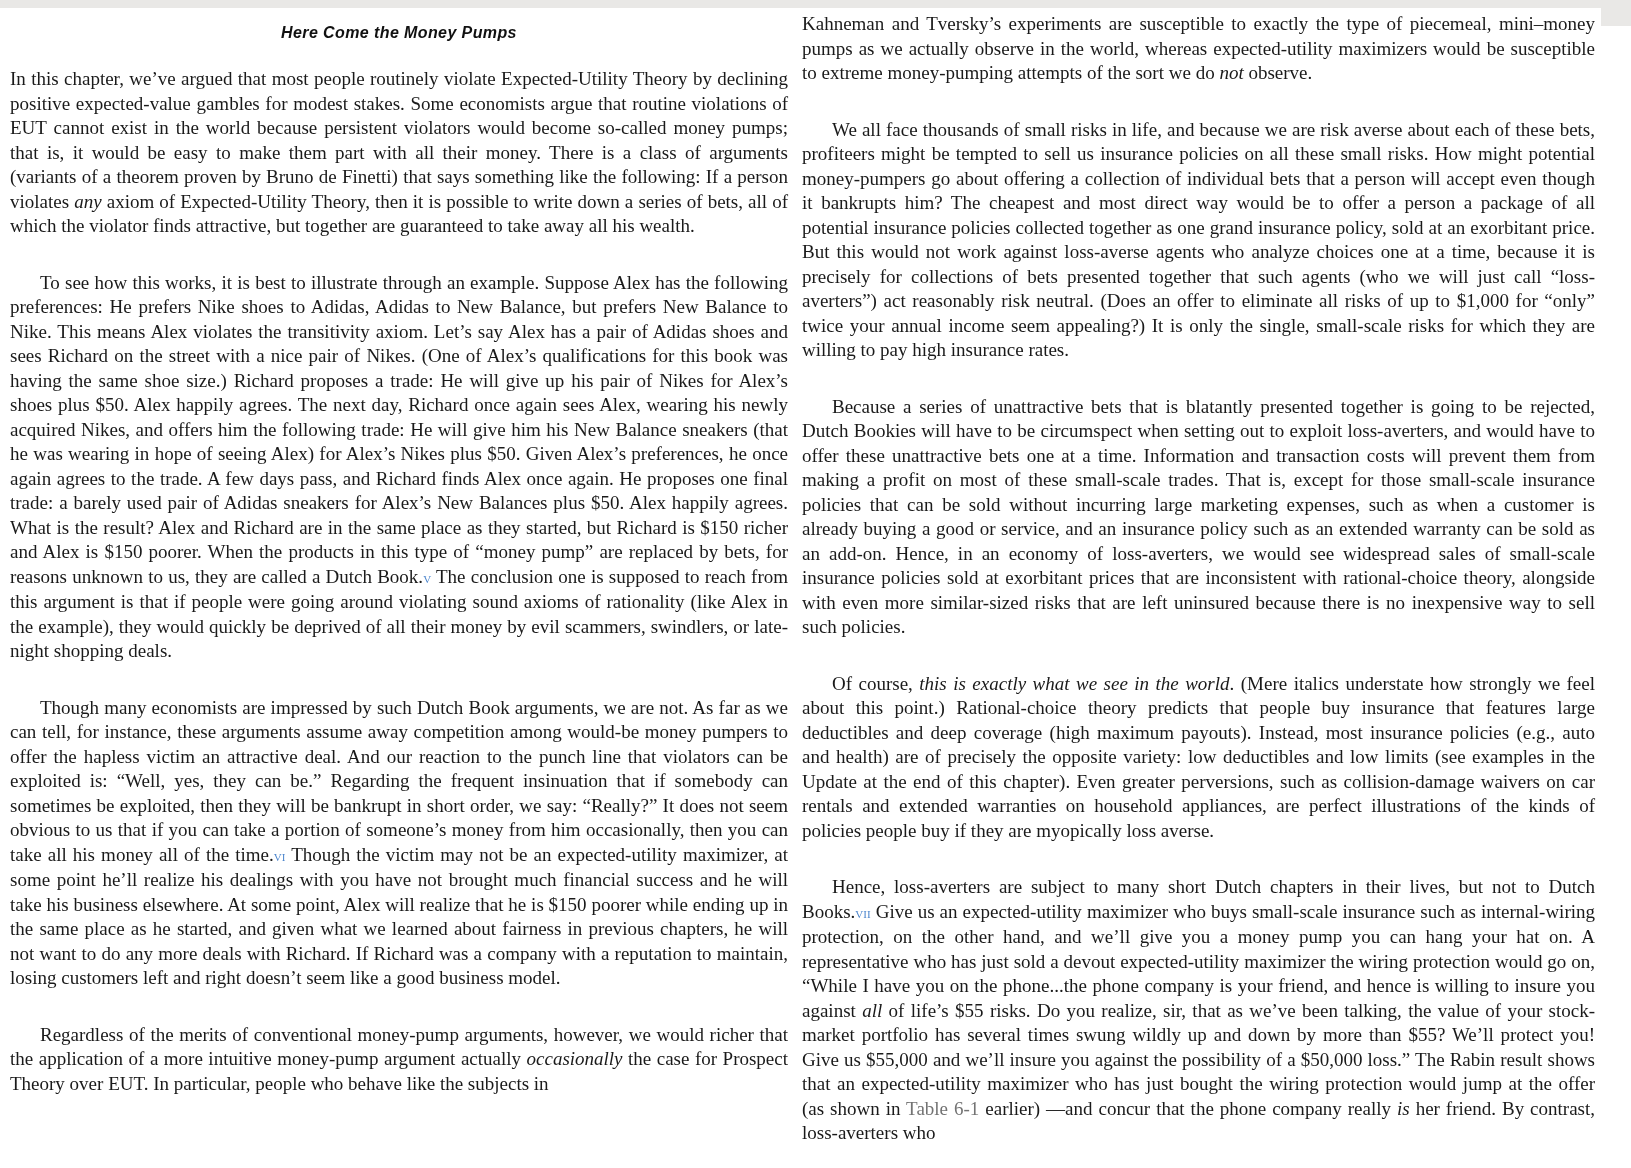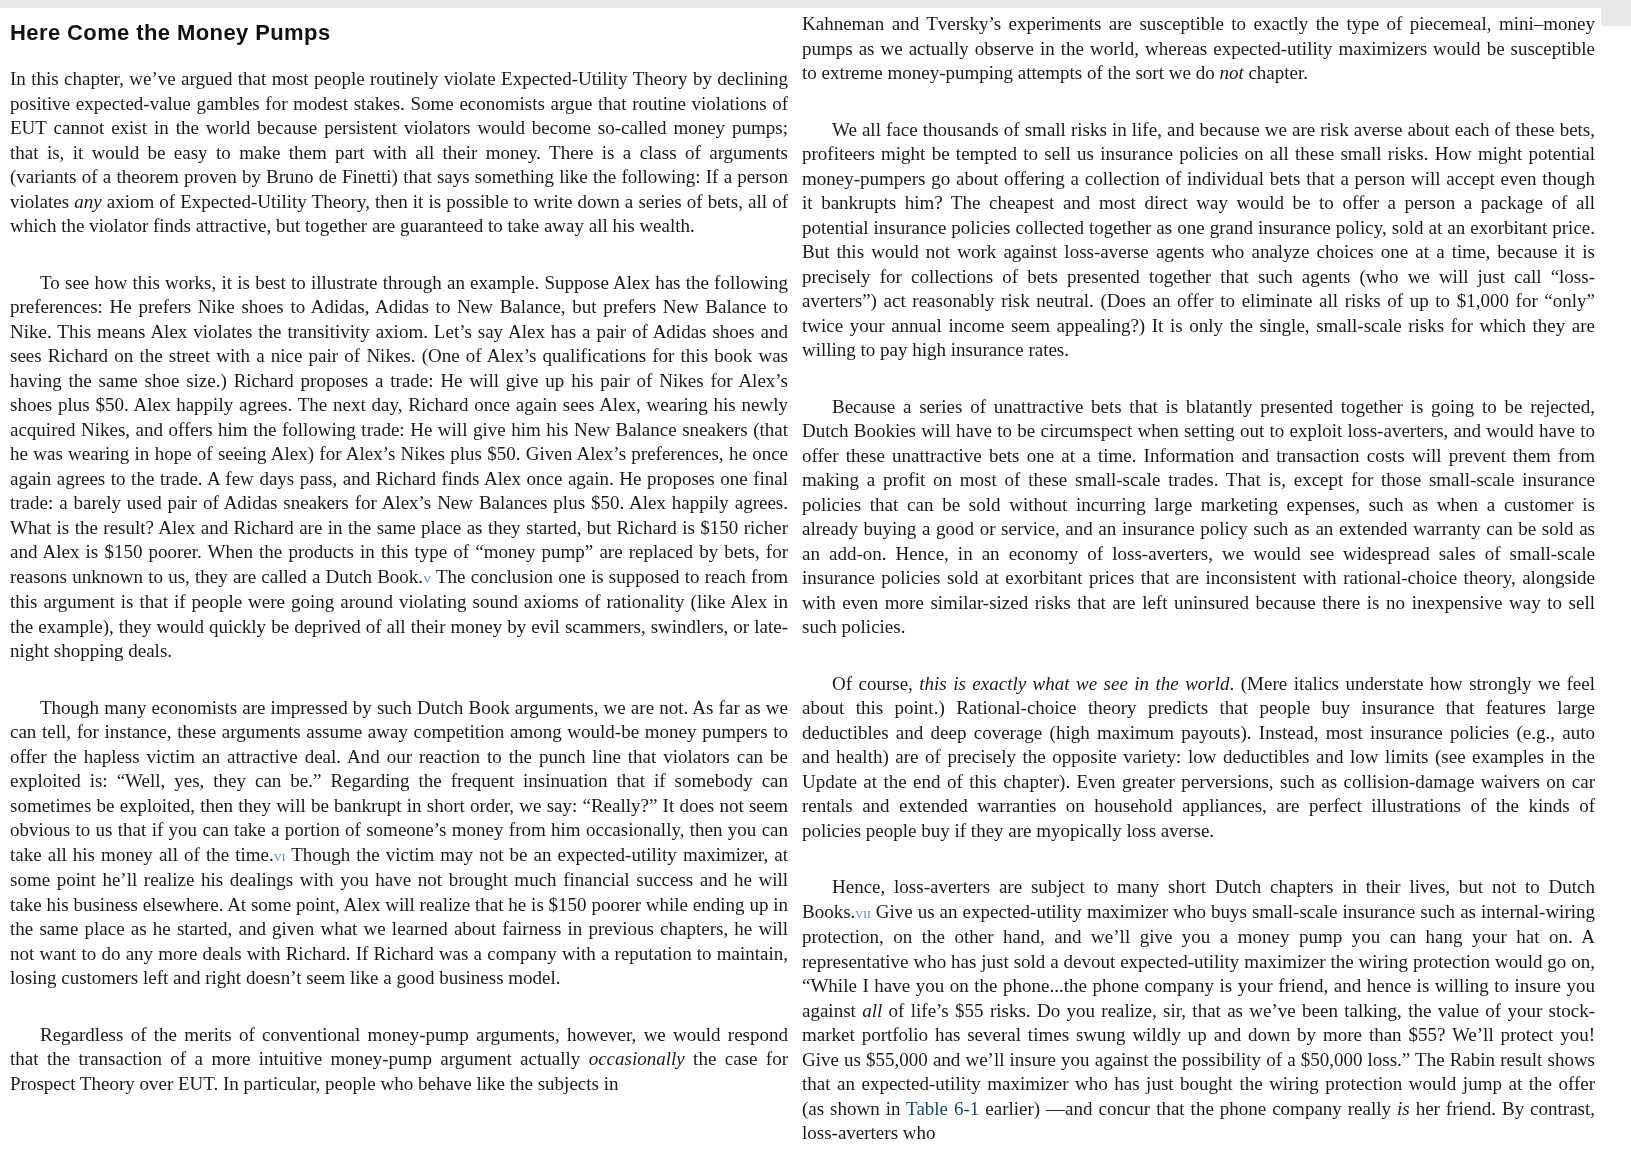--- a/index.html
+++ b/index.html
@@ -25,55 +25,56 @@
     text-align: justify;
     font-size: 19px;
     line-height: 24.5px;
     color: #1a1a1a;
     letter-spacing: 0px;
   }
   .col-left  { left: 10px;  top: 20px; width: 778px; }
   .col-right { left: 802px; top: 12px; width: 793px; }
   .chapter-title {
     font-family: "Liberation Sans", "DejaVu Sans", sans-serif;
-    font-size: 22px;
+    font-size: 16px;
     font-weight: bold;
     letter-spacing: 0.4px;
-    text-align: left;
+    text-align: center;
     line-height: 26px;
     margin: 0 0 21px 0;
     color: #111111;
+    font-style: italic;
   }
   .col p { margin: 0; padding: 0; }
   .col p.indent { text-indent: 30px; margin-top: 32px; }
   .i { font-style: italic; }
   .fn {
     color: #4d86cd;
     font-variant: small-caps;
     font-size: 0.85em;
   }
-  .link { color: #0c4a6e; }
+  .link { color: #737373; }
 </style>
 </head>
 <body>
 
 <div class="top-strip"></div>
 <div class="corner-block"></div>
 
 <div class="col col-left">
   <h1 class="chapter-title">Here Come the Money Pumps</h1>
   <div>
       <p><span>In this chapter, we’ve argued that most people routinely violate Expected-Utility Theory by declining positive expected-value gambles for modest stakes. Some economists argue that routine violations of EUT cannot exist in the world because persistent violators would become so-called money pumps; that is, it would be easy to make them part with all their money. There is a class of arguments (variants of a theorem proven by Bruno de Finetti) that says something like the following: If a person violates </span><span class="i">any</span><span> axiom of Expected-Utility Theory, then it is possible to write down a series of bets, all of which the violator finds attractive, but together are guaranteed to take away all his wealth.</span></p>
       <p class="indent"><span>To see how this works, it is best to illustrate through an example. Suppose Alex has the following preferences: He prefers Nike shoes to Adidas, Adidas to New Balance, but prefers New Balance to Nike. This means Alex violates the transitivity axiom. Let’s say Alex has a pair of Adidas shoes and sees Richard on the street with a nice pair of Nikes. (One of Alex’s qualifications for this book was having the same shoe size.) Richard proposes a trade: He will give up his pair of Nikes for Alex’s shoes plus $50. Alex happily agrees. The next day, Richard once again sees Alex, wearing his newly acquired Nikes, and offers him the following trade: He will give him his New Balance sneakers (that he was wearing in hope of seeing Alex) for Alex’s Nikes plus $50. Given Alex’s preferences, he once again agrees to the trade. A few days pass, and Richard finds Alex once again. He proposes one final trade: a barely used pair of Adidas sneakers for Alex’s New Balances plus $50. Alex happily agrees. What is the result? Alex and Richard are in the same place as they started, but Richard is $150 richer and Alex is $150 poorer. When the products in this type of “money pump” are replaced by bets, for reasons unknown to us, they are called a Dutch Book.</span><span class="fn">v</span><span> The conclusion one is supposed to reach from this argument is that if people were going around violating sound axioms of rationality (like Alex in the example), they would quickly be deprived of all their money by evil scammers, swindlers, or late-night shopping deals.</span></p>
       <p class="indent"><span>Though many economists are impressed by such Dutch Book arguments, we are not. As far as we can tell, for instance, these arguments assume away competition among would-be money pumpers to offer the hapless victim an attractive deal. And our reaction to the punch line that violators can be exploited is: “Well, yes, they can be.” Regarding the frequent insinuation that if somebody can sometimes be exploited, then they will be bankrupt in short order, we say: “Really?” It does not seem obvious to us that if you can take a portion of someone’s money from him occasionally, then you can take all his money all of the time.</span><span class="fn">vi</span><span> Though the victim may not be an expected-utility maximizer, at some point he’ll realize his dealings with you have not brought much financial success and he will take his business elsewhere. At some point, Alex will realize that he is $150 poorer while ending up in the same place as he started, and given what we learned about fairness in previous chapters, he will not want to do any more deals with Richard. If Richard was a company with a reputation to maintain, losing customers left and right doesn’t seem like a good business model.</span></p>
-      <p class="indent"><span>Regardless of the merits of conventional money-pump arguments, however, we would respond that the transaction of a more intuitive money-pump argument actually </span><span class="i">occasionally</span><span> the case for Prospect Theory over EUT. In particular, people who behave like the subjects in</span></p>
+      <p class="indent"><span>Regardless of the merits of conventional money-pump arguments, however, we would richer that the application of a more intuitive money-pump argument actually </span><span class="i">occasionally</span><span> the case for Prospect Theory over EUT. In particular, people who behave like the subjects in</span></p>
     </div>
 </div>
 
 <div class="col col-right">
   <div>
-      <p><span>Kahneman and Tversky’s experiments are susceptible to exactly the type of piecemeal, mini–money pumps as we actually observe in the world, whereas expected-utility maximizers would be susceptible to extreme money-pumping attempts of the sort we do </span><span class="i">not</span><span> chapter.</span></p>
+      <p><span>Kahneman and Tversky’s experiments are susceptible to exactly the type of piecemeal, mini–money pumps as we actually observe in the world, whereas expected-utility maximizers would be susceptible to extreme money-pumping attempts of the sort we do </span><span class="i">not</span><span> observe.</span></p>
       <p class="indent"><span>We all face thousands of small risks in life, and because we are risk averse about each of these bets, profiteers might be tempted to sell us insurance policies on all these small risks. How might potential money-pumpers go about offering a collection of individual bets that a person will accept even though it bankrupts him? The cheapest and most direct way would be to offer a person a package of all potential insurance policies collected together as one grand insurance policy, sold at an exorbitant price. But this would not work against loss-averse agents who analyze choices one at a time, because it is precisely for collections of bets presented together that such agents (who we will just call “loss-averters”) act reasonably risk neutral. (Does an offer to eliminate all risks of up to $1,000 for “only” twice your annual income seem appealing?) It is only the single, small-scale risks for which they are willing to pay high insurance rates.</span></p>
       <p class="indent"><span>Because a series of unattractive bets that is blatantly presented together is going to be rejected, Dutch Bookies will have to be circumspect when setting out to exploit loss-averters, and would have to offer these unattractive bets one at a time. Information and transaction costs will prevent them from making a profit on most of these small-scale trades. That is, except for those small-scale insurance policies that can be sold without incurring large marketing expenses, such as when a customer is already buying a good or service, and an insurance policy such as an extended warranty can be sold as an add-on. Hence, in an economy of loss-averters, we would see widespread sales of small-scale insurance policies sold at exorbitant prices that are inconsistent with rational-choice theory, alongside with even more similar-sized risks that are left uninsured because there is no inexpensive way to sell such policies.</span></p>
       <p class="indent"><span>Of course, </span><span class="i">this is exactly what we see in the world</span><span>. (Mere italics understate how strongly we feel about this point.) Rational-choice theory predicts that people buy insurance that features large deductibles and deep coverage (high maximum payouts). Instead, most insurance policies (e.g., auto and health) are of precisely the opposite variety: low deductibles and low limits (see examples in the Update at the end of this chapter). Even greater perversions, such as collision-damage waivers on car rentals and extended warranties on household appliances, are perfect illustrations of the kinds of policies people buy if they are myopically loss averse.</span></p>
       <p class="indent"><span>Hence, loss-averters are subject to many short Dutch chapters in their lives, but not to Dutch Books.</span><span class="fn">vii</span><span> Give us an expected-utility maximizer who buys small-scale insurance such as internal-wiring protection, on the other hand, and we’ll give you a money pump you can hang your hat on. A representative who has just sold a devout expected-utility maximizer the wiring protection would go on, “While I have you on the phone...the phone company is your friend, and hence is willing to insure you against </span><span class="i">all</span><span> of life’s $55 risks. Do you realize, sir, that as we’ve been talking, the value of your stock-market portfolio has several times swung wildly up and down by more than $55? We’ll protect you! Give us $55,000 and we’ll insure you against the possibility of a $50,000 loss.” The Rabin result shows that an expected-utility maximizer who has just bought the wiring protection would jump at the offer (as shown in </span><span class="link">Table 6-1</span><span> earlier) —and concur that the phone company really </span><span class="i">is</span><span> her friend. By contrast, loss-averters who</span></p>
     </div>
 </div>
 
 </body></html>

